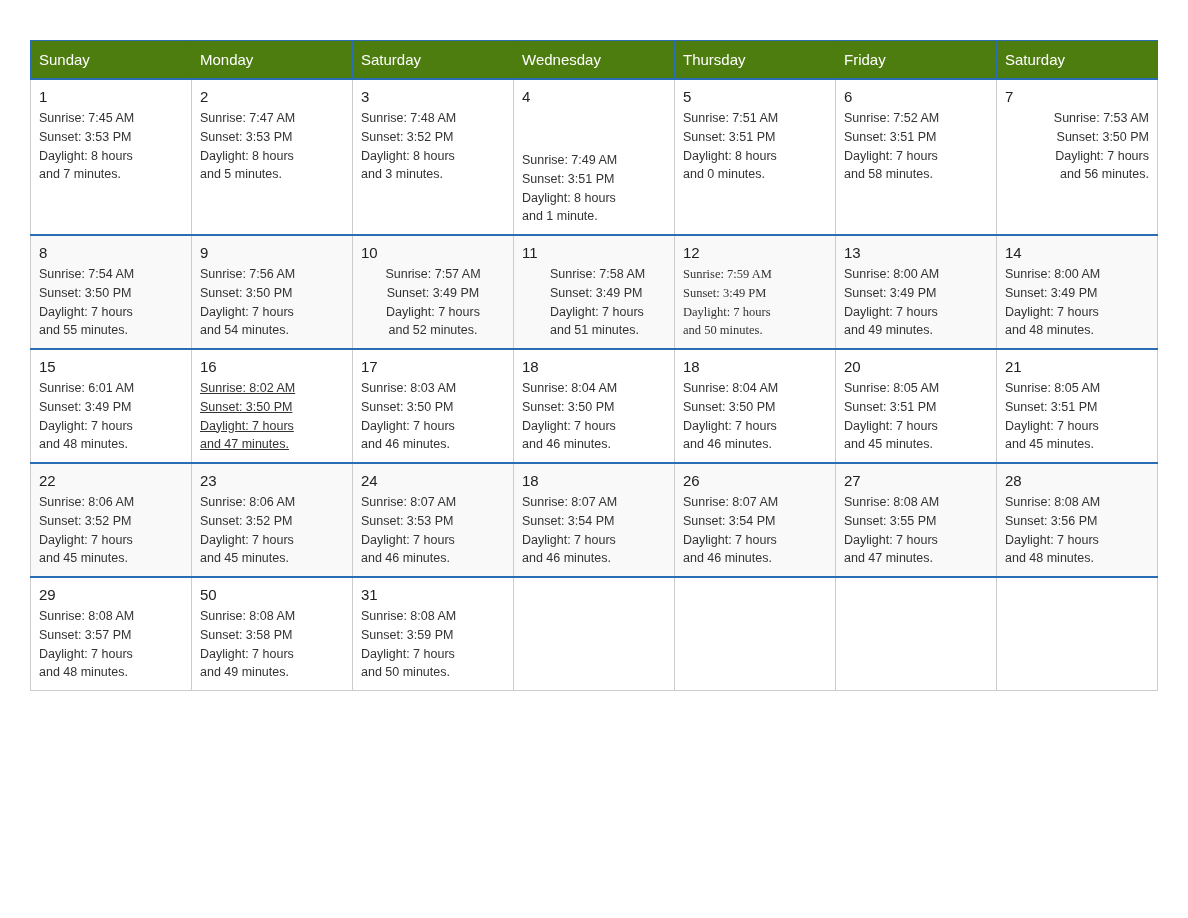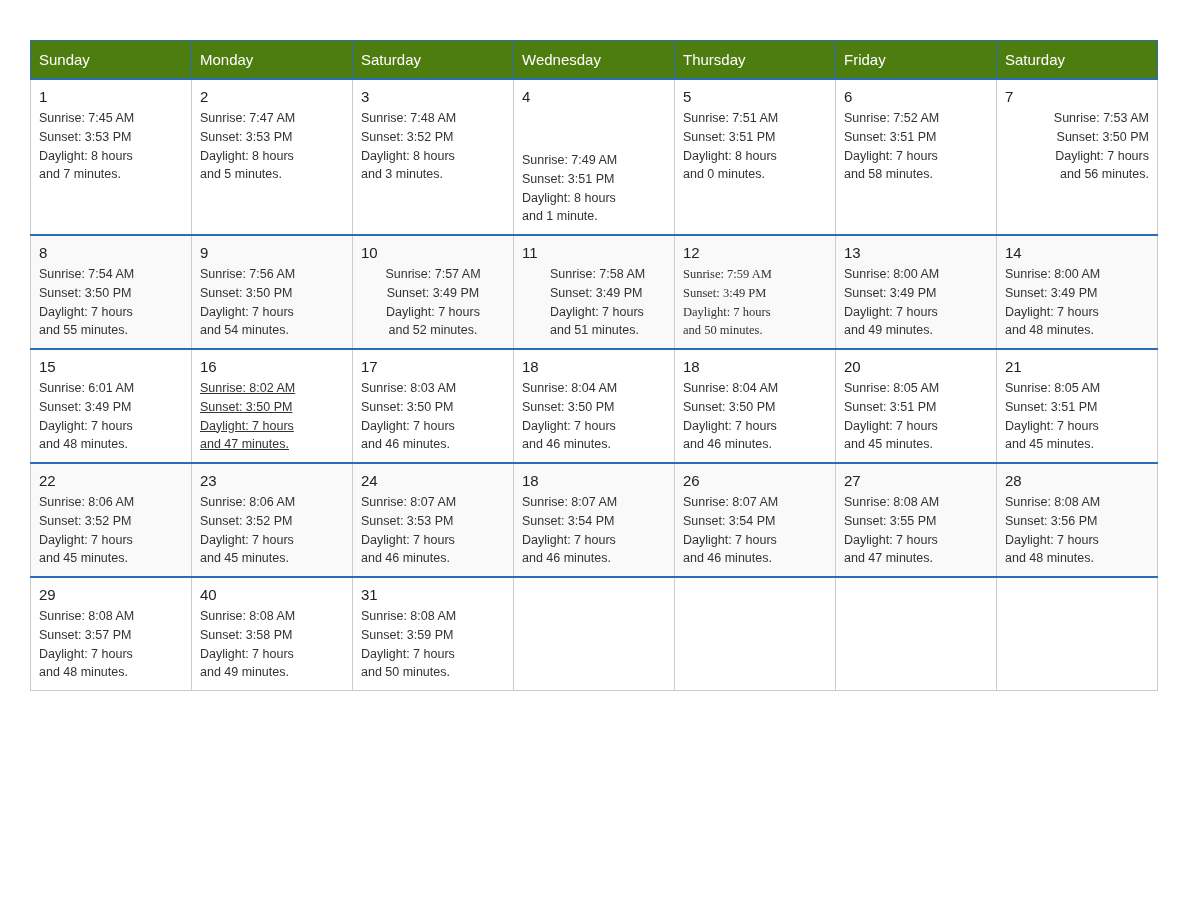--- a/index.html
+++ b/index.html
@@ -338,21 +338,21 @@
       </tr>
       <tr>
         <td>
           <span class="day-number">29</span>
           <div class="day-info" style="white-space: pre-line;">Sunrise: 8:08 AM
 Sunset: 3:57 PM
 Daylight: 7 hours
 and 48 minutes.</div>
         </td>
         <td>
-          <span class="day-number">40</span>
+          <span class="day-number">50</span>
           <div class="day-info" style="white-space: pre-line;">Sunrise: 8:08 AM
 Sunset: 3:58 PM
 Daylight: 7 hours
 and 49 minutes.</div>
         </td>
         <td>
           <span class="day-number">31</span>
           <div class="day-info" style="white-space: pre-line;">Sunrise: 8:08 AM
 Sunset: 3:59 PM
 Daylight: 7 hours

